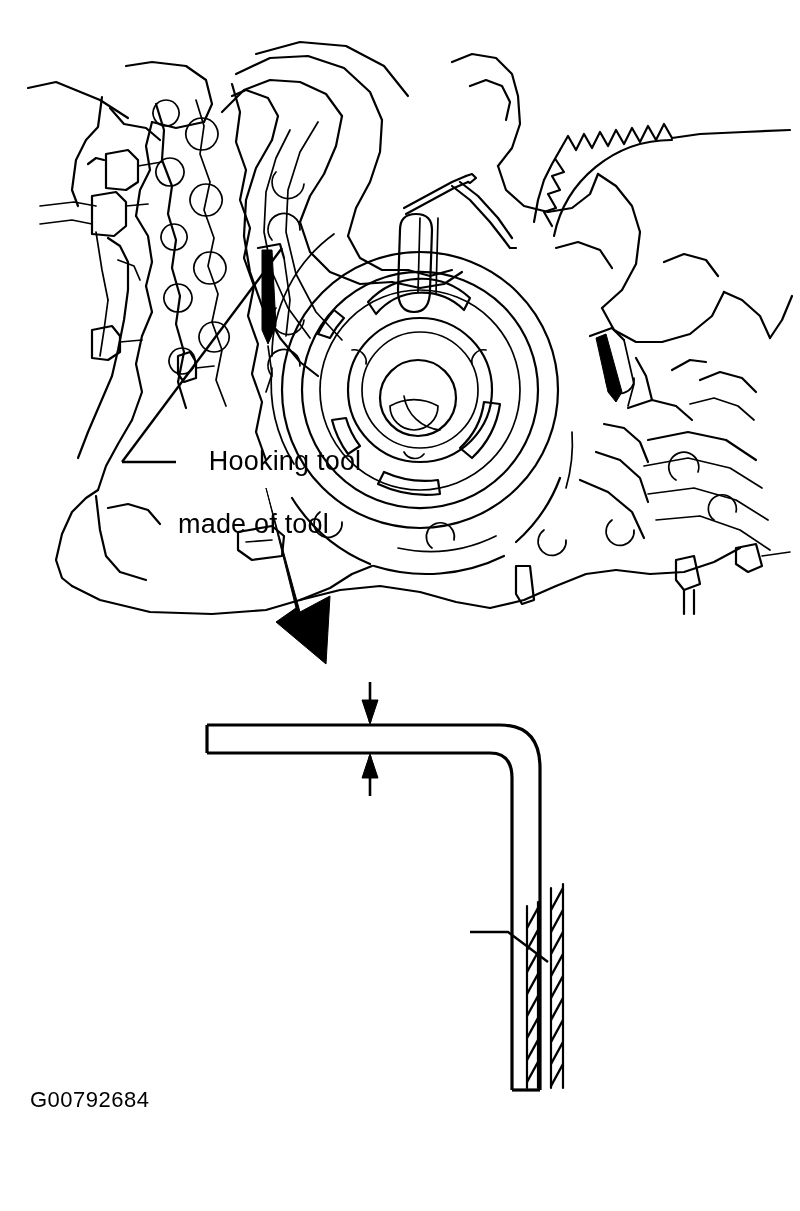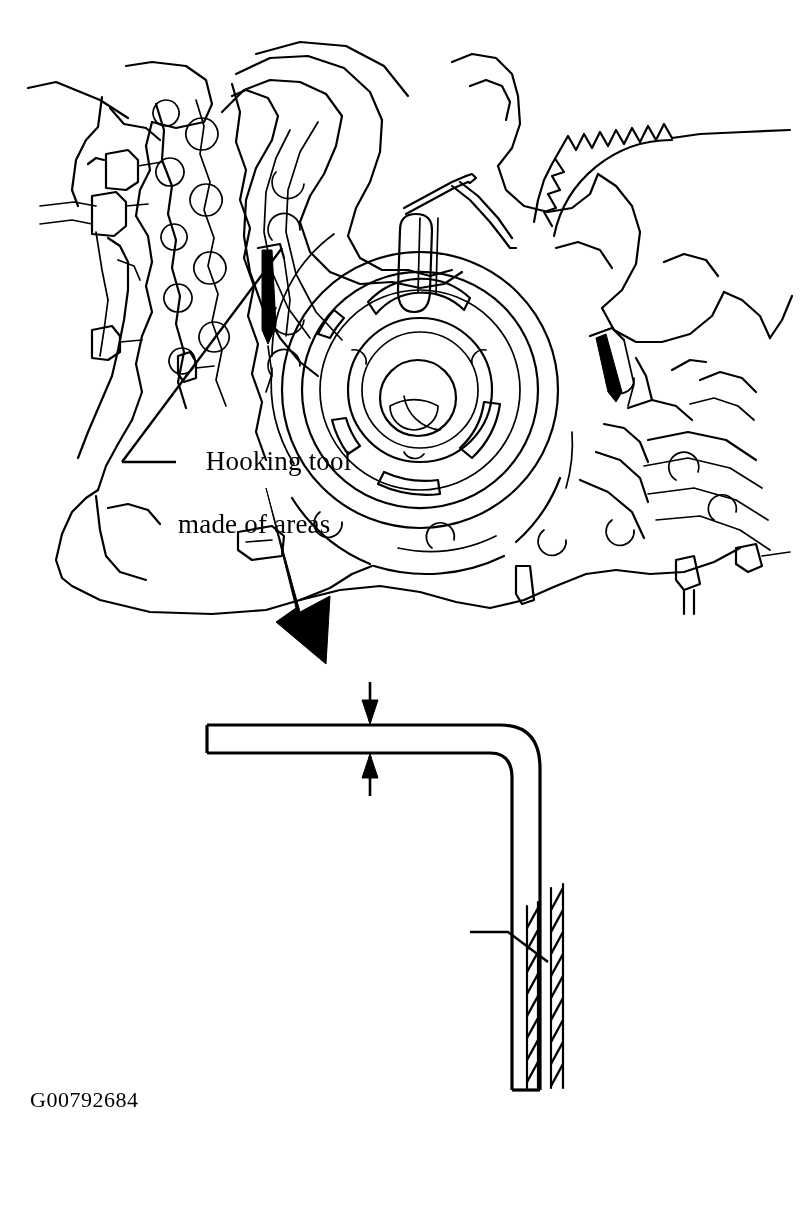--- a/index.html
+++ b/index.html
@@ -9,21 +9,20 @@
   }
   body {
     font-family: "Liberation Sans", sans-serif;
   }
   #page {
     position: relative;
     width: 800px;
     height: 1211px;
     background: #ffffff;
     overflow: hidden;
-    font-family: Liberation Serif, serif;
   }
   #figure-svg {
     position: absolute;
     left: 0;
     top: 0;
     width: 800px;
     height: 1211px;
     display: block;
   }
   .ln {
@@ -364,20 +363,20 @@
       </g>
 
       <g>
         <path class="leader-ln" d="M470 932 L508 932 L548 962"></path>
       </g>
     </g>
   </svg>
 
   <div class="lbl" id="label-hooking-tool">
     <span>Hooking tool</span>
-    <span class="l2">made of areas</span>
+    <span class="l2">made of tool</span>
   </div>
 
 
 
   <div class="lbl" id="label-figure-id">G00792684</div>
 
 </div>
 
 </body></html>

